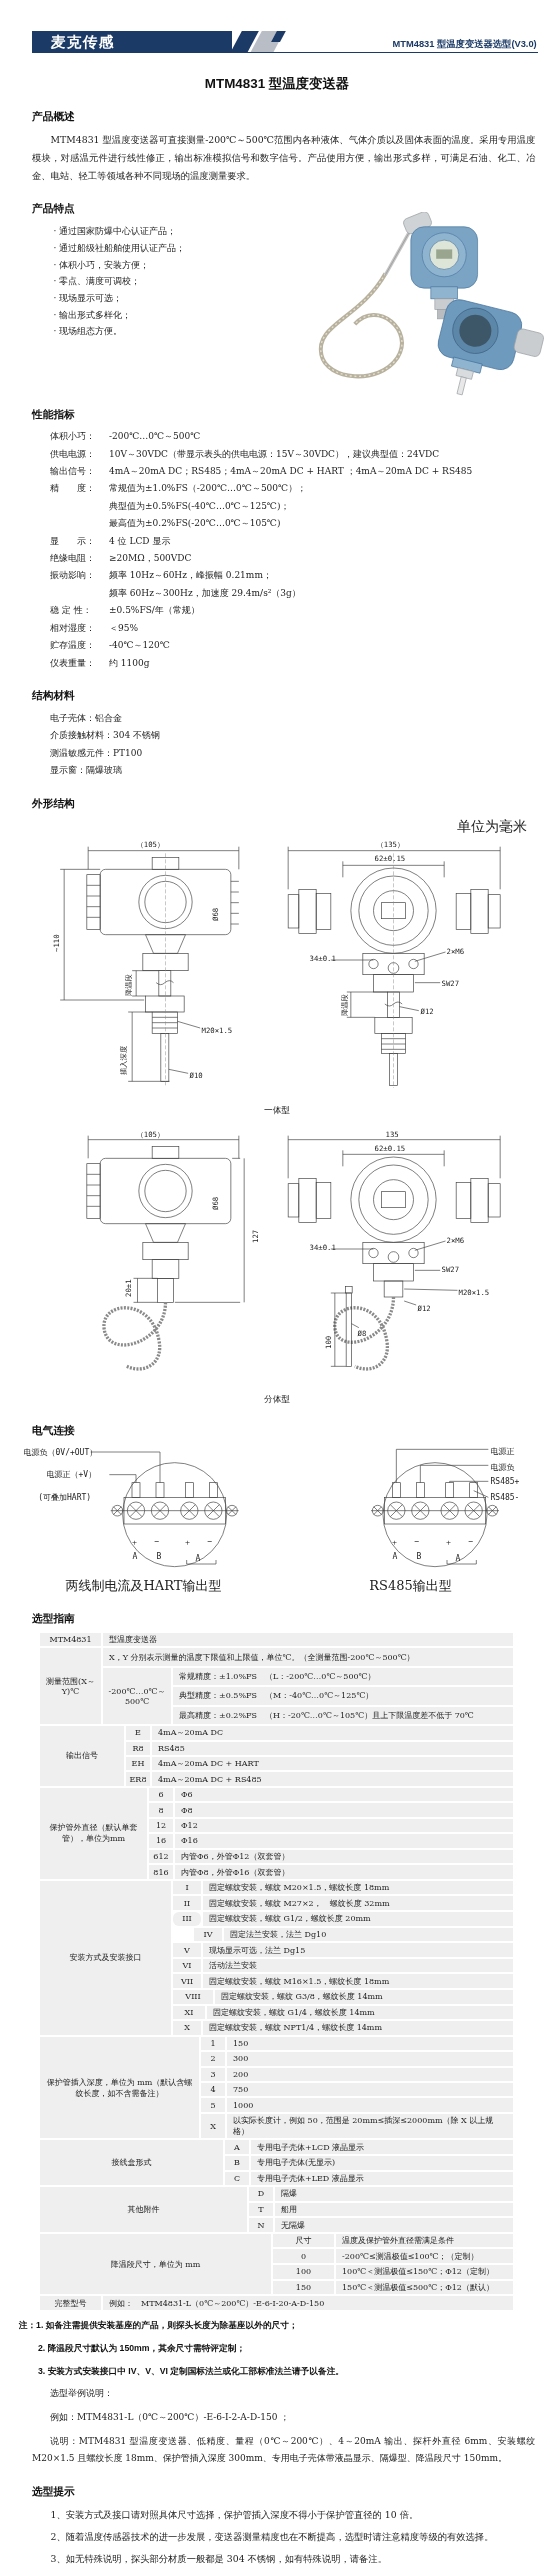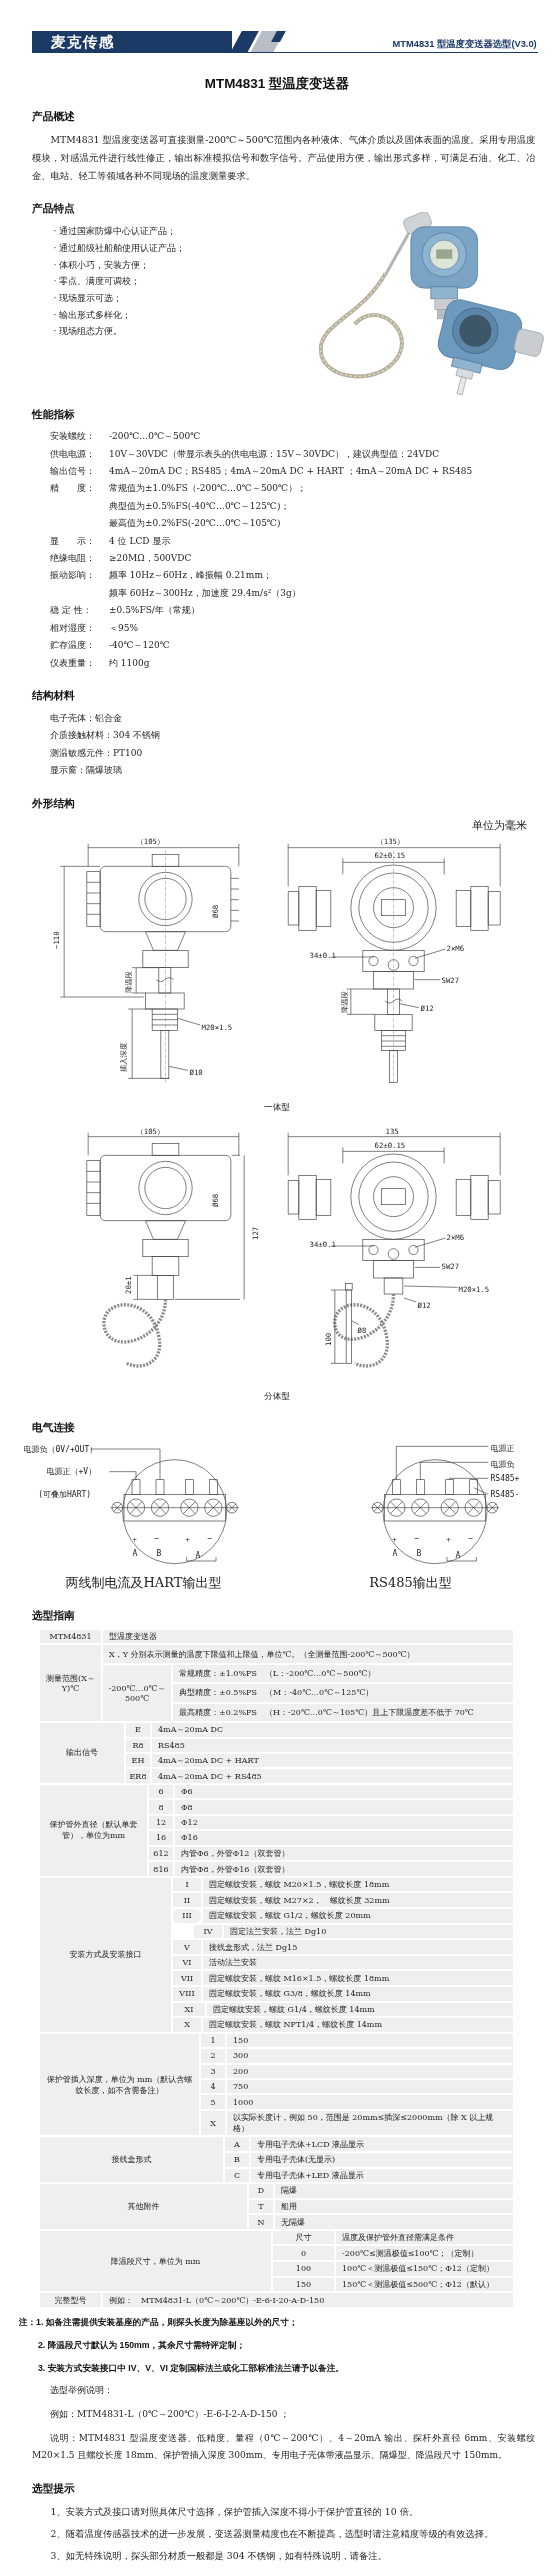--- a/index.html
+++ b/index.html
@@ -22,21 +22,21 @@
   
   .feat-wrap{position:relative;margin:4px 16px 0 32px;min-height:167px;}
   .feat-list{margin:4px;padding:0;list-style:none;}
   .feat-list li{line-height:16.7px;font-size:9px;padding-left:17.4px;}
   .photo{position:absolute;right:-9.3px;top:-10.7px;}
   
   .spec-line{margin-left:50px;line-height:17.4px;font-size:9px;white-space:nowrap;}
   .spec-line .lbl{display:inline-block;min-width:59px;}
   .spec-line.indent{padding-left:59px;}
   .mat-line{margin-left:50px;line-height:17.4px;font-size:9px;}
-  .unit-note{margin:1.3px 27px 4px 0;text-align:right;font-size:11px;}
+  .unit-note{margin:1.3px 27px 4px 0;text-align:right;font-size:14px;}
   
   .fig{position:relative;width:467px;margin:2.7px auto 1.3px;}
   .fig svg{display:block;}
   .dlab{position:absolute;font:7.3px "DejaVu Sans Mono","Liberation Mono",monospace;color:#222;white-space:nowrap;}
   .dlab.rot{transform:rotate(-90deg);transform-origin:0 0;}
   .fig-cap{text-align:center;font-size:8.7px;margin:1.3px 0 12px;}
   
   .elec-row{display:flex;justify-content:center;gap:27px;margin-top:5.3px;}
   .elec-fig{position:relative;width:240px;}
   .elec-cap{text-align:center;font-size:13px;margin-top:5.3px;}
@@ -115,21 +115,21 @@
           <rect x="268" y="226" width="44" height="14" fill="#8fb4d0" stroke="#45719a"></rect>
           <rect x="278" y="240" width="24" height="12" fill="#d9dcde" stroke="#9aa0a5"></rect>
           <rect x="286" y="252" width="8" height="26" fill="#e8e8e8" stroke="#9aa0a5"></rect>
         </g>
       </svg>
     </div>
   </div>
 
   <h2>性能指标</h2>
   <div id="specs">
-      <div class="spec-line"><span class="lbl">安装螺纹：</span><span class="val">-200℃…0℃～500℃</span></div>
+      <div class="spec-line"><span class="lbl">体积小巧：</span><span class="val">-200℃…0℃～500℃</span></div>
       <div class="spec-line"><span class="lbl">供电电源：</span><span class="val">10V～30VDC（带显示表头的供电电源：15V～30VDC），建议典型值：24VDC</span></div>
       <div class="spec-line"><span class="lbl">输出信号：</span><span class="val">4mA～20mA DC；RS485；4mA～20mA DC + HART ；4mA～20mA DC + RS485</span></div>
       <div class="spec-line"><span class="lbl">精　　度：</span><span class="val">常规值为±1.0%FS（-200℃…0℃～500℃）；</span></div>
       <div class="spec-line indent"><span class="val">典型值为±0.5%FS(-40℃…0℃～125℃)；</span></div>
       <div class="spec-line indent"><span class="val">最高值为±0.2%FS(-20℃…0℃～105℃)</span></div>
       <div class="spec-line"><span class="lbl">显　　示：</span><span class="val">4 位 LCD 显示</span></div>
       <div class="spec-line"><span class="lbl">绝缘电阻：</span><span class="val">≥20MΩ，500VDC</span></div>
       <div class="spec-line"><span class="lbl">振动影响：</span><span class="val">频率 10Hz～60Hz，峰振幅 0.21mm；</span></div>
       <div class="spec-line indent"><span class="val">频率 60Hz～300Hz，加速度 29.4m/s²（3g）</span></div>
       <div class="spec-line"><span class="lbl">稳 定 性：</span><span class="val">±0.5%FS/年（常规）</span></div>
@@ -476,32 +476,32 @@
           <div class="srow">
             <div class="cell c" style="width: 28px; flex: 0 0 auto; border-radius: 6px;">III</div>
             <div class="cell desc">固定螺纹安装，螺纹 G1/2，螺纹长度 20mm</div>
           </div>
           <div class="srow">
             <div class="cell c" style="width: 28px; flex: 0 0 auto; margin-left: 21px;">IV</div>
             <div class="cell desc">固定法兰安装，法兰 Dg10</div>
           </div>
           <div class="srow">
             <div class="cell c" style="width: 28px; flex: 0 0 auto;">V</div>
-            <div class="cell desc">接线盒形式，法兰 Dg15</div>
+            <div class="cell desc">现场显示可选，法兰 Dg15</div>
           </div>
           <div class="srow">
             <div class="cell c" style="width: 28px; flex: 0 0 auto;">VI</div>
             <div class="cell desc">活动法兰安装</div>
           </div>
           <div class="srow">
             <div class="cell c" style="width: 28px; flex: 0 0 auto;">VII</div>
             <div class="cell desc">固定螺纹安装，螺纹 M16×1.5，螺纹长度 18mm</div>
           </div>
           <div class="srow">
-            <div class="cell c" style="width: 28px; flex: 0 0 auto;">VIII</div>
+            <div class="cell c" style="width: 40px; flex: 0 0 auto;">VIII</div>
             <div class="cell desc">固定螺纹安装，螺纹 G3/8，螺纹长度 14mm</div>
           </div>
           <div class="srow">
             <div class="cell c" style="width: 32px; flex: 0 0 auto;">XI</div>
             <div class="cell desc">固定螺纹安装，螺纹 G1/4，螺纹长度 14mm</div>
           </div>
           <div class="srow">
             <div class="cell c" style="width: 28px; flex: 0 0 auto;">X</div>
             <div class="cell desc">固定螺纹安装，螺纹 NPT1/4，螺纹长度 14mm</div>
           </div>

